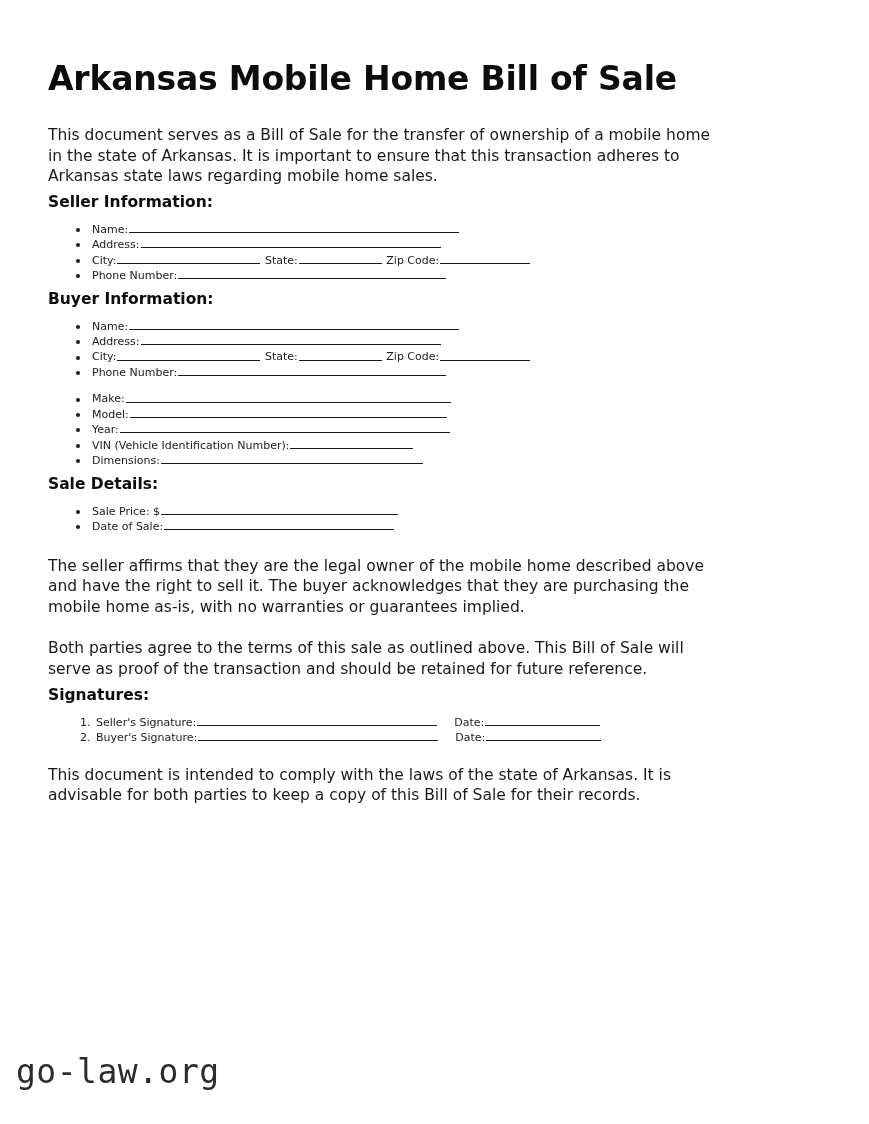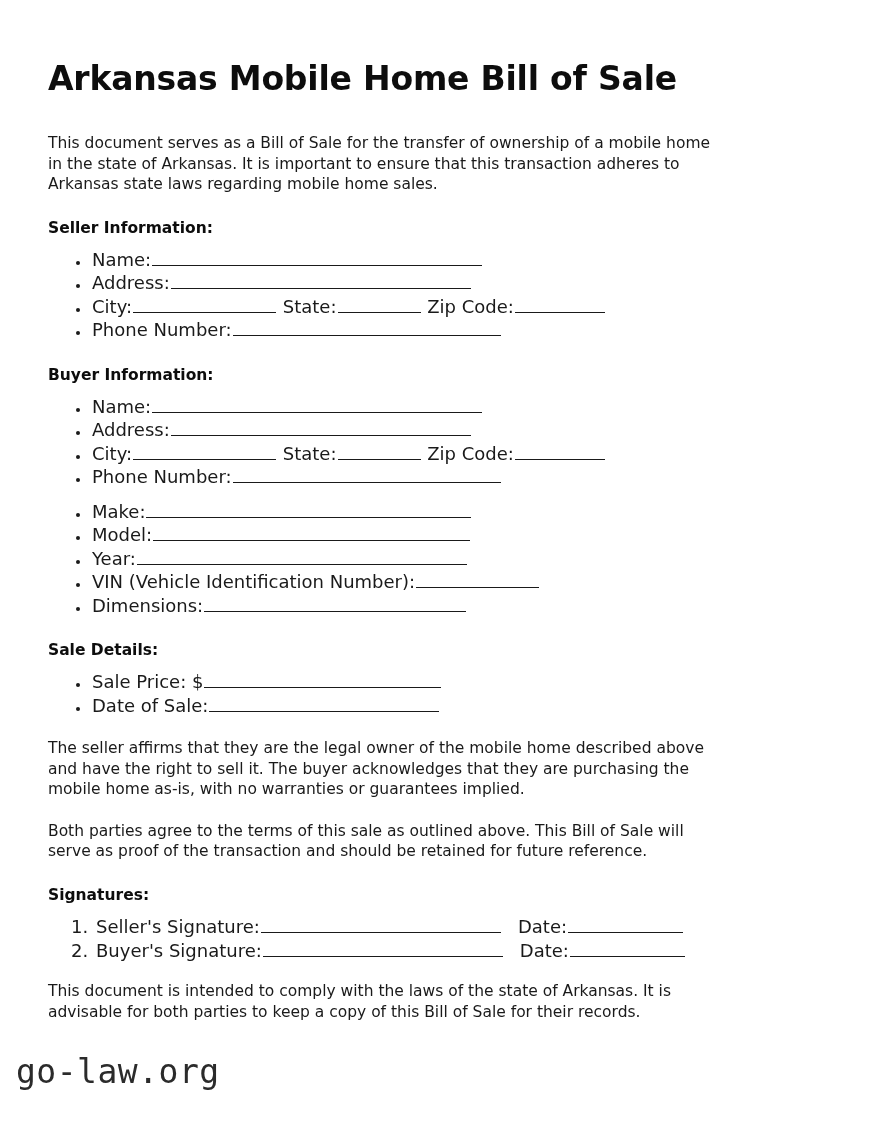--- a/index.html
+++ b/index.html
@@ -31,40 +31,40 @@
     line-height: 1.18;
     color: #0d0d0d;
   }
   .intro-para, .body-para {
     font-size: 15.5px;
     line-height: 1.33;
     margin: 0;
     color: #1a1a1a;
     max-width: 762px;
   }
-  .intro-para { margin-top: 34px; }
+  .intro-para { margin-top: 26px; }
   .body-para { margin-top: 21px; }
   .body-para.tight { margin-top: 19px; }
 
   .section-heading {
     font-size: 15.5px;
     font-weight: bold;
-    margin: 24px 0 0 0;
+    margin: 6px 0 0 0;
     color: #0d0d0d;
   }
 
   ul.field-list, ol.field-list {
     margin: 11px 0 0 0;
     padding-left: 42px;
     list-style-position: outside;
   }
   ul.field-list { list-style-type: disc; }
   ol.field-list { list-style-type: decimal; padding-left: 46px; }
   ul.field-list > li, ol.field-list > li {
-    font-size: 18px;
+    font-size: 11px;
     line-height: 1.305;
     color: #1a1a1a;
     padding-left: 2px;
   }
   ul.field-list > li::marker { font-size: 12px; }
 
   .label { white-space: pre; }
   .blank {
     display: inline-block;
     border-bottom: 1.6px solid #1a1a1a;

